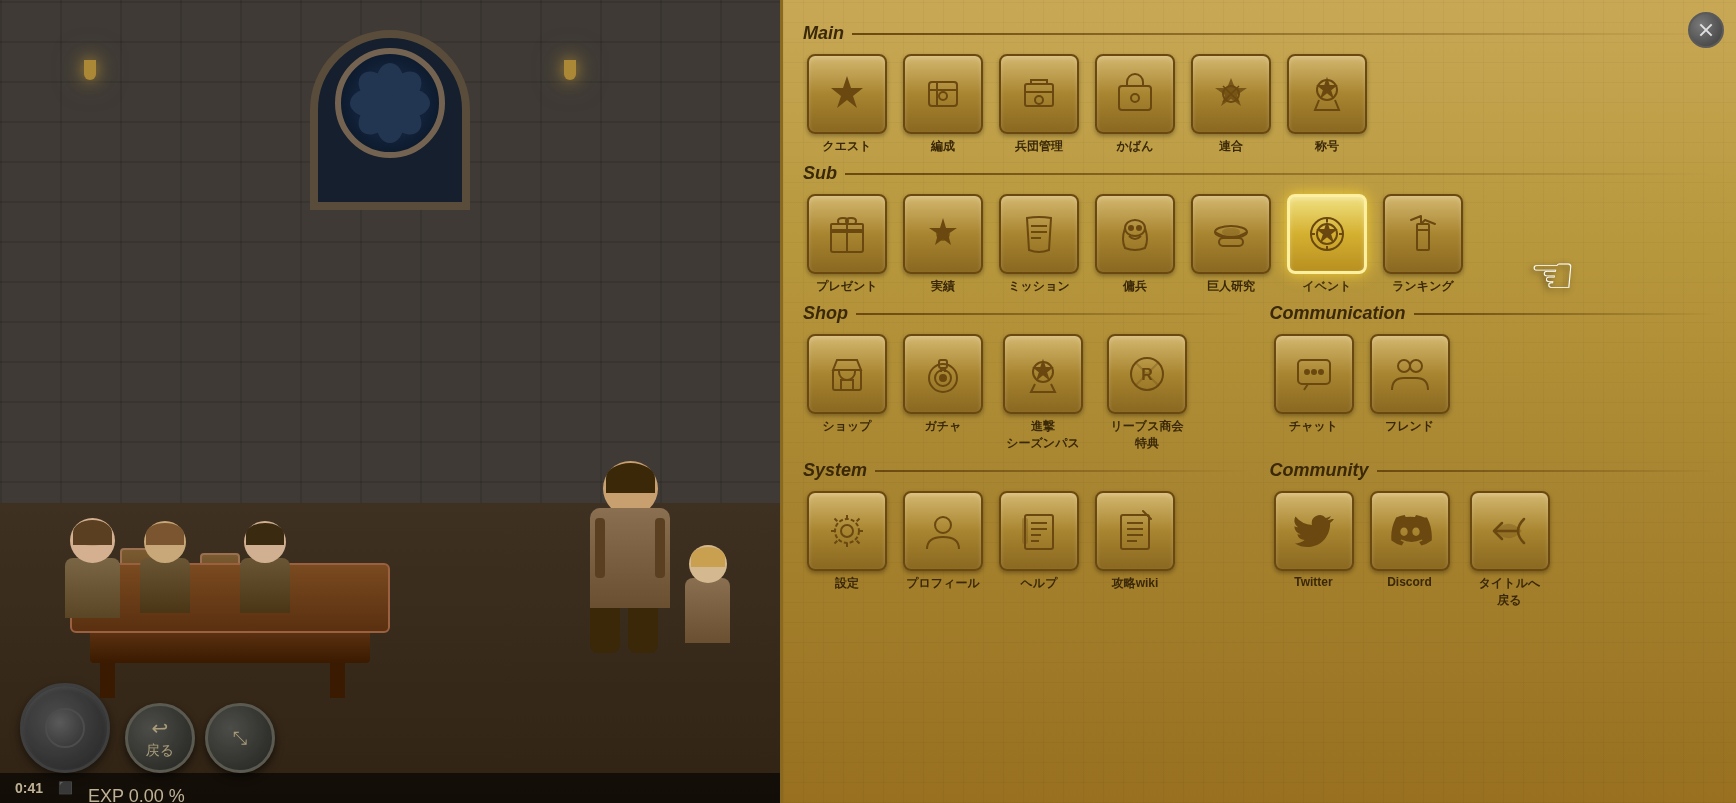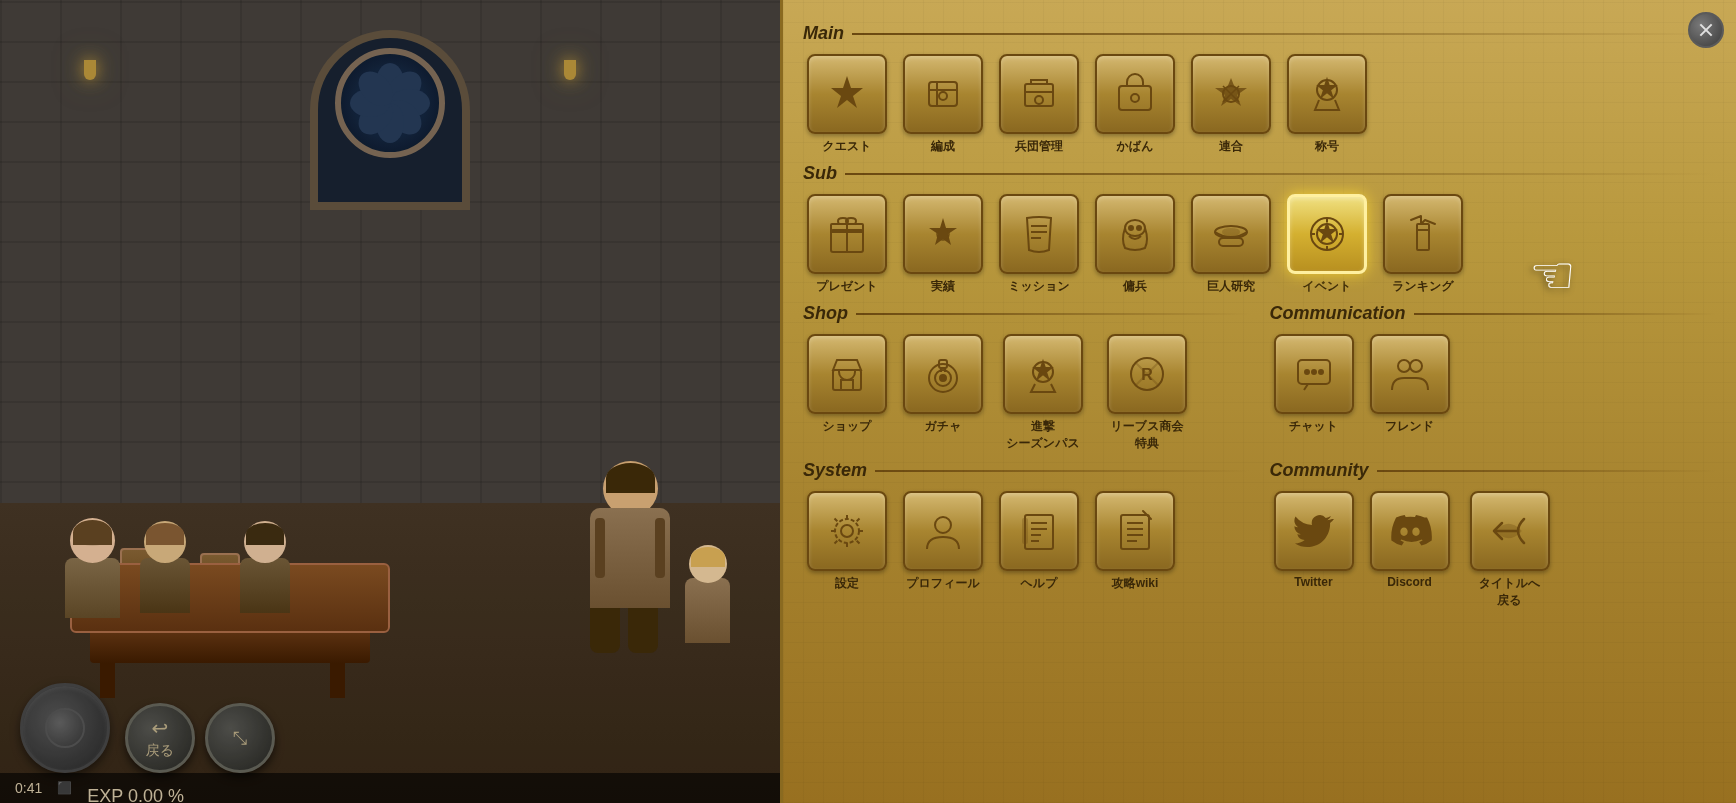--- a/index.html
+++ b/index.html
@@ -183,21 +183,21 @@
       height: 30px;
       background: rgba(0,0,0,0.6);
       display: flex;
       align-items: center;
       padding: 0 15px;
       gap: 15px;
     }
     .status-time {
       color: #e0d0b0;
       font-size: 14px;
-      font-weight: normal;
+      font-weight: bold;
     }
     .status-battery {
       color: #e0d0b0;
       font-size: 12px;
     }
     .status-exp {
       color: #e0d0b0;
       font-size: 18px;
       margin-top: 16px;
     }

